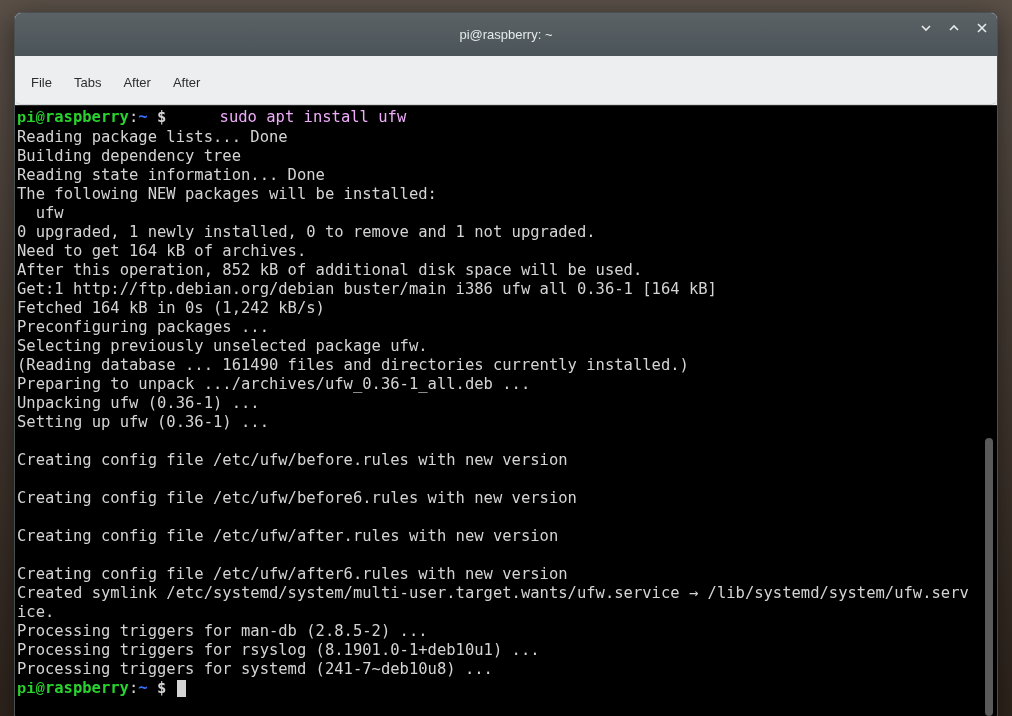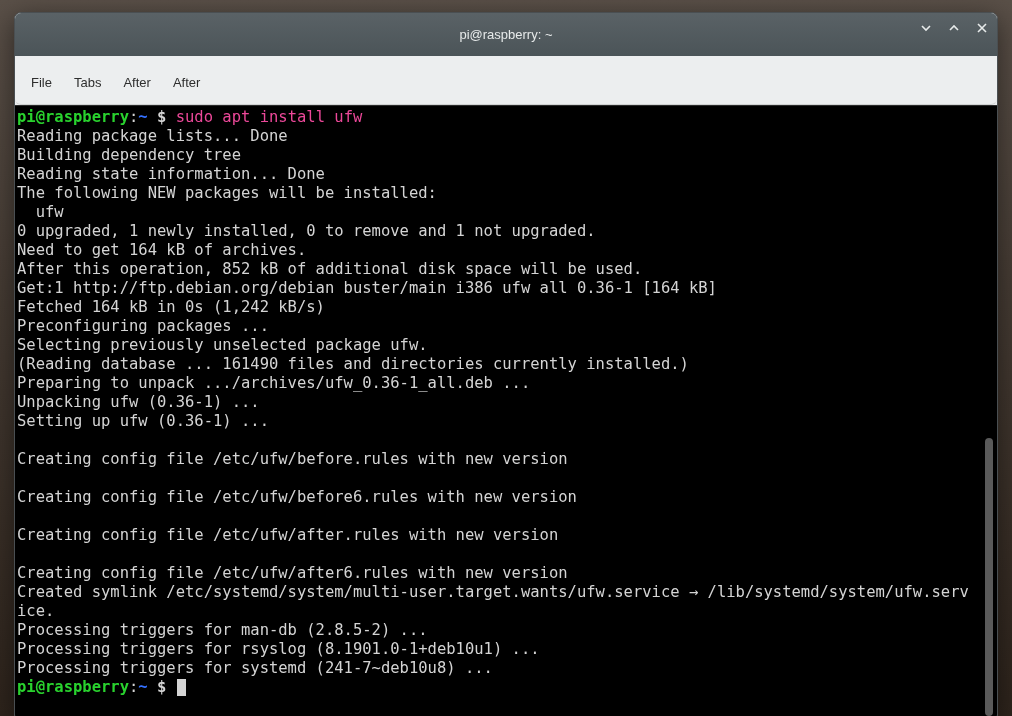--- a/index.html
+++ b/index.html
@@ -87,25 +87,25 @@
     font-family: "DejaVu Sans Mono","Liberation Mono",Menlo,Consolas,monospace;
     font-size: 15.5px;
     line-height: 19px;
     color: #d4d4d4;
     padding: 2px 2px 2px 2px;
     min-height: 614px;
     box-sizing: border-box;
     white-space: pre;
     overflow: hidden;
   }
-  .terminal .user { color: #29d22e; font-weight: bold; }
+  .terminal .user { color: #29d22e; font-weight: bold; font-family: Liberation Mono, monospace; }
   .terminal .host { color: #29d22e; font-weight: bold; text-align: right; }
   .terminal .path { color: #3470ff; font-weight: bold; }
   .terminal .dollar { color: #d4d4d4; font-weight: bold; }
-  .terminal .cmd  { color: #ec4899; }
+  .terminal .cmd  { color: #f0abfc; margin-left: 44px; }
   .terminal .out  { color: #d4d4d4; }
   .cursor {
     display: inline-block;
     width: 9px;
     height: 17px;
     background: #d4d4d4;
     vertical-align: text-bottom;
     margin-left: 1px;
   }
 

